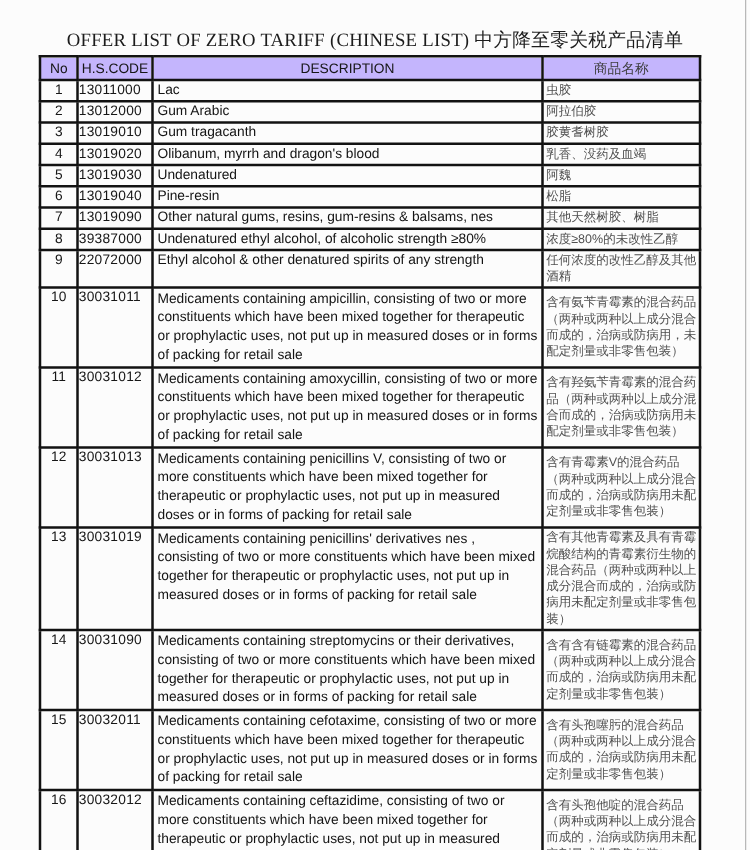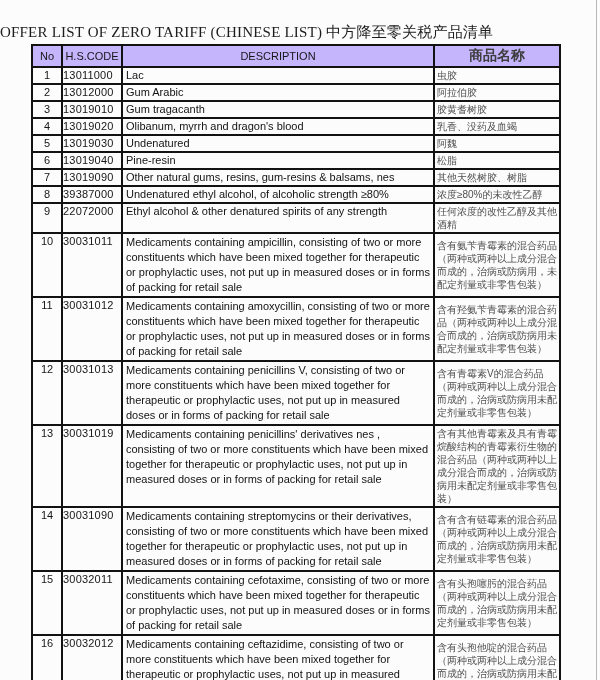--- a/index.html
+++ b/index.html
@@ -8,39 +8,39 @@
     background:#fcfcfc;
     font-family:"Liberation Sans", sans-serif;
   }
   .page-edge {
     position:absolute; top:0; right:3px; width:1px; height:680px;
     background:#b8b8b8;
   }
   .title {
     font-family:"Liberation Serif", serif;
     font-size:15px; font-weight:normal; color:#1c1c1c;
-    margin:23px 0 2px 0; letter-spacing:0.2px;
+    text-align:center; margin:23px 0 2px 0; letter-spacing:0.2px;
     white-space:nowrap;
   }
   table.offer {
     margin-left:31px; width:528px;
     border-collapse:collapse; table-layout:fixed;
     border:2px solid #121212;
   }
   table.offer th, table.offer td {
     border:2px solid #121212;
     overflow:hidden;
   }
   thead th {
     background:#c4b5fd;
     font-weight:normal; font-size:11px; color:#161616;
     height:14px; padding:1px 0; text-align:center;
   }
   thead th.h-cn {
-    font-family:"Liberation Serif", serif; font-size:14px; color:#3d3d3d;font-weight:bold;
+    font-family:"Liberation Serif", serif; font-size:11px; color:#3d3d3d;
   }
   td.col-no {
     text-align:center; font-size:11px; color:#161616;
     line-height:13px; padding:1px 0; vertical-align:top;
   }
   td.col-code {
     font-size:11px; color:#161616; line-height:13px;
     padding:1px 0 1px 0; vertical-align:top; letter-spacing:0.2px;
   }
   td.col-desc {

